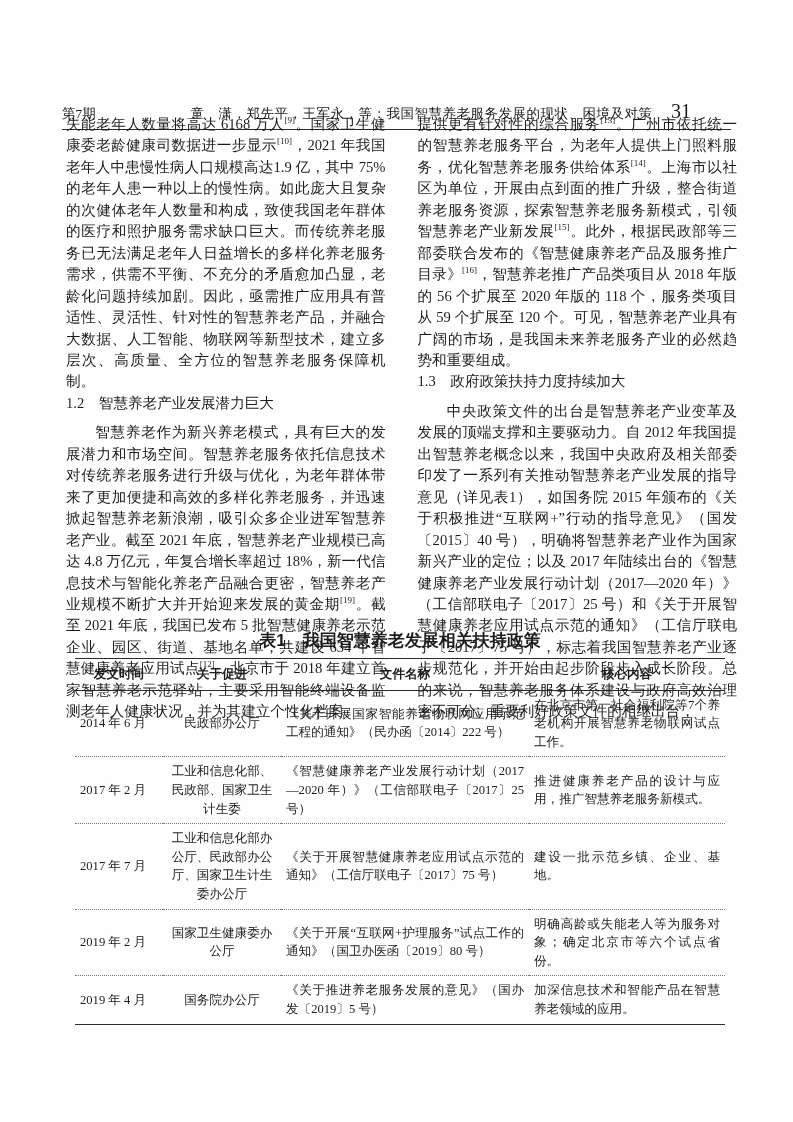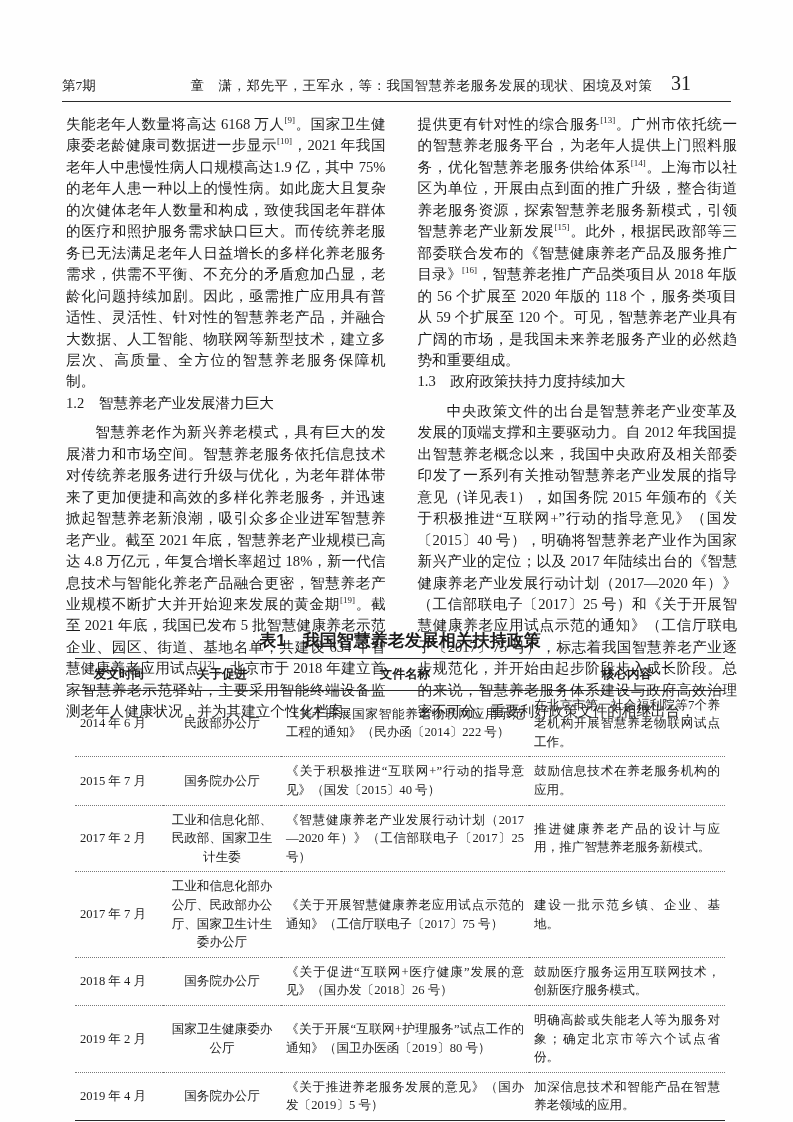--- a/index.html
+++ b/index.html
@@ -10,21 +10,21 @@
     color:#1c1c1c;
     position:relative;
   }
   .sheet{
     position:absolute;inset:0;
     background:#fefefe;
     overflow:hidden;
   }
   
   .running-head{
-    position:absolute;top:72px;left:62px;width:669px;
+    position:absolute;top:100px;left:62px;width:669px;
     display:flex;align-items:baseline;
     font-size:13.5px;
     border-bottom:1.6px solid #2a2a2a;
     padding-bottom:6px;
   }
   .rh-issue{flex:0 0 110px;text-align:left;}
   .rh-title{flex:1 1 auto;text-align:center;letter-spacing:.5px;}
   .rh-page{flex:0 0 60px;text-align:left;font-size:20px;}
   
   .columns{
@@ -122,47 +122,35 @@
       </thead>
       <tbody>
 
   <tr>
     <td class="c-time">2014 年 6 月</td>
     <td class="c-unit">民政部办公厅</td>
     <td class="c-doc">《关于开展国家智能养老物联网应用示范工程的通知》（民办函〔2014〕222 号）</td>
     <td class="c-core">在北京市第一社会福利院等7个养老机构开展智慧养老物联网试点工作。</td>
   </tr>
 
-  <tr>
-    <td class="c-time">2015 年 7 月</td>
-    <td class="c-unit">国务院办公厅</td>
-    <td class="c-doc">《关于积极推进“互联网+”行动的指导意见》（国发〔2015〕40 号）</td>
-    <td class="c-core">鼓励信息技术在养老服务机构的应用。</td>
-  </tr>
 
   <tr>
     <td class="c-time">2017 年 2 月</td>
     <td class="c-unit">工业和信息化部、民政部、国家卫生计生委</td>
     <td class="c-doc">《智慧健康养老产业发展行动计划（2017—2020 年）》（工信部联电子〔2017〕25 号）</td>
     <td class="c-core">推进健康养老产品的设计与应用，推广智慧养老服务新模式。</td>
   </tr>
 
   <tr>
     <td class="c-time">2017 年 7 月</td>
     <td class="c-unit">工业和信息化部办公厅、民政部办公厅、国家卫生计生委办公厅</td>
     <td class="c-doc">《关于开展智慧健康养老应用试点示范的通知》（工信厅联电子〔2017〕75 号）</td>
     <td class="c-core">建设一批示范乡镇、企业、基地。</td>
   </tr>
 
-  <tr>
-    <td class="c-time">2018 年 4 月</td>
-    <td class="c-unit">国务院办公厅</td>
-    <td class="c-doc">《关于促进“互联网+医疗健康”发展的意见》（国办发〔2018〕26 号）</td>
-    <td class="c-core">鼓励医疗服务运用互联网技术，创新医疗服务模式。</td>
-  </tr>
 
   <tr>
     <td class="c-time">2019 年 2 月</td>
     <td class="c-unit">国家卫生健康委办公厅</td>
     <td class="c-doc">《关于开展“互联网+护理服务”试点工作的通知》（国卫办医函〔2019〕80 号）</td>
     <td class="c-core">明确高龄或失能老人等为服务对象；确定北京市等六个试点省份。</td>
   </tr>
 
   <tr>
     <td class="c-time">2019 年 4 月</td>

